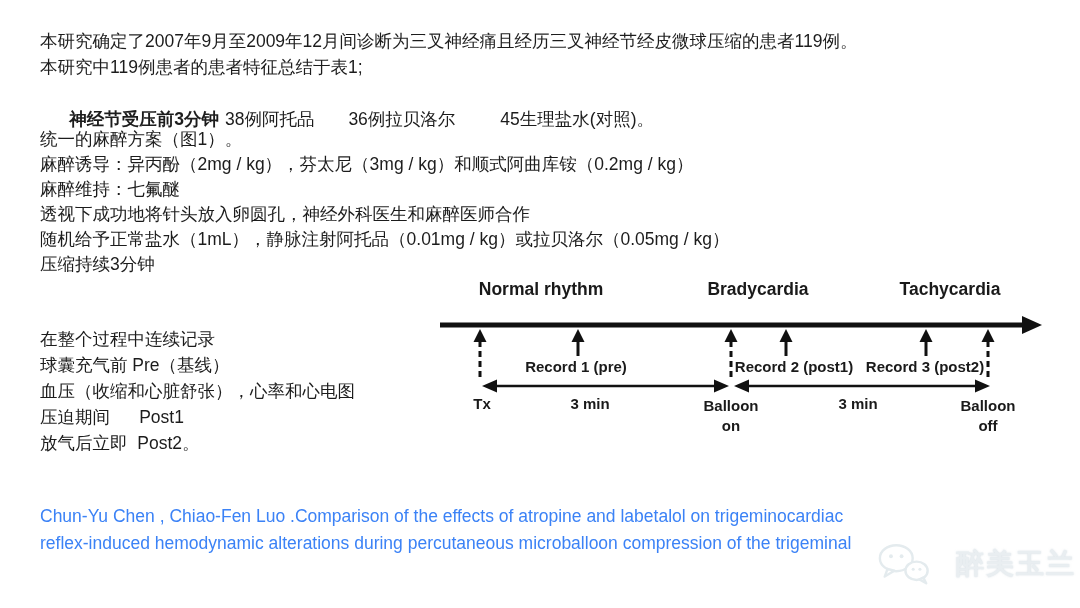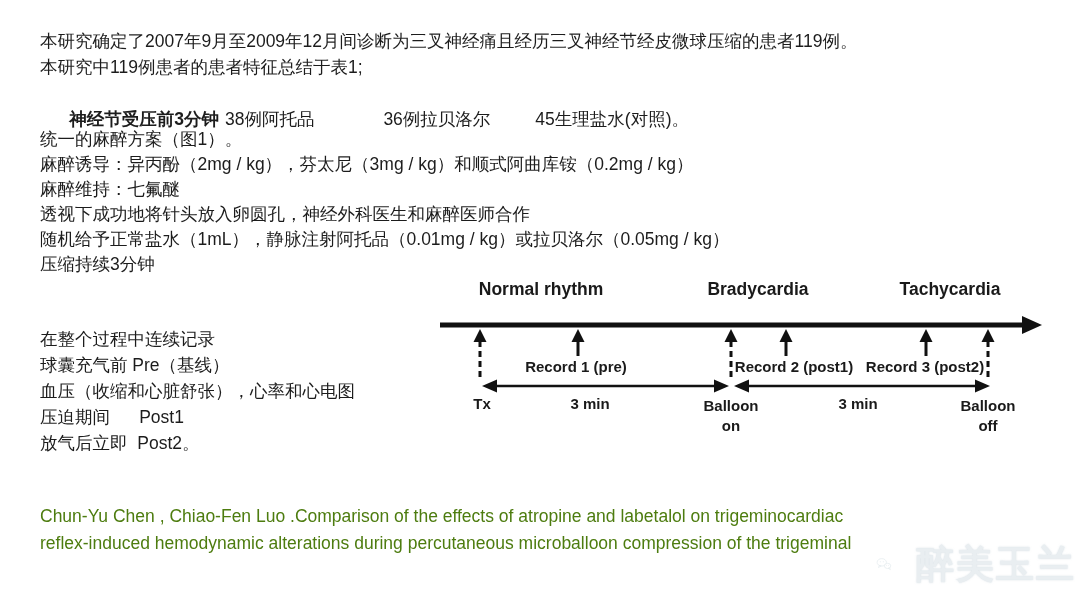--- a/index.html
+++ b/index.html
@@ -11,34 +11,34 @@
     color:#1c1c1c;
     overflow:hidden;
   }
   .txt{font-size:17.5px;white-space:pre-wrap;}
   .block{position:absolute;left:40px;}
   .block-a{top:28px;line-height:26px;}
   .block-b{top:127px;line-height:25px;}
   .block-c{top:326px;line-height:26px;}
   .bold{font-weight:bold;}
   .gap1{margin-left:6px;}
-  .gap2{margin-left:69px;}
+  .gap2{margin-left:34px;}
   .gap3{margin-left:45px;}
   .figure{position:absolute;left:438px;top:266px;}
   .figure text{font-weight:bold;fill:#1a1a1a;}
   .citation{
     position:absolute;left:40px;top:503px;width:960px;
-    font-size:17.5px;line-height:27px;color:#4d7c0f;
+    font-size:17.5px;line-height:27px;color:#3b82f6;
   }
   .watermark{
     position:absolute;left:876px;top:538px;width:200px;height:52px;
     display:flex;align-items:center;
   }
   .watermark-text{
-    font-size:38px;letter-spacing:2px;color:#e9eef1;
+    font-size:28px;letter-spacing:2px;color:#e9eef1;
     text-shadow:0 0 2px rgba(175,192,202,0.55);
     white-space:nowrap;font-weight:bold;margin-left:24px;
   }
 </style>
 </head>
 <body>
 
 <div class="slide">
 
   <div class="block block-a">

